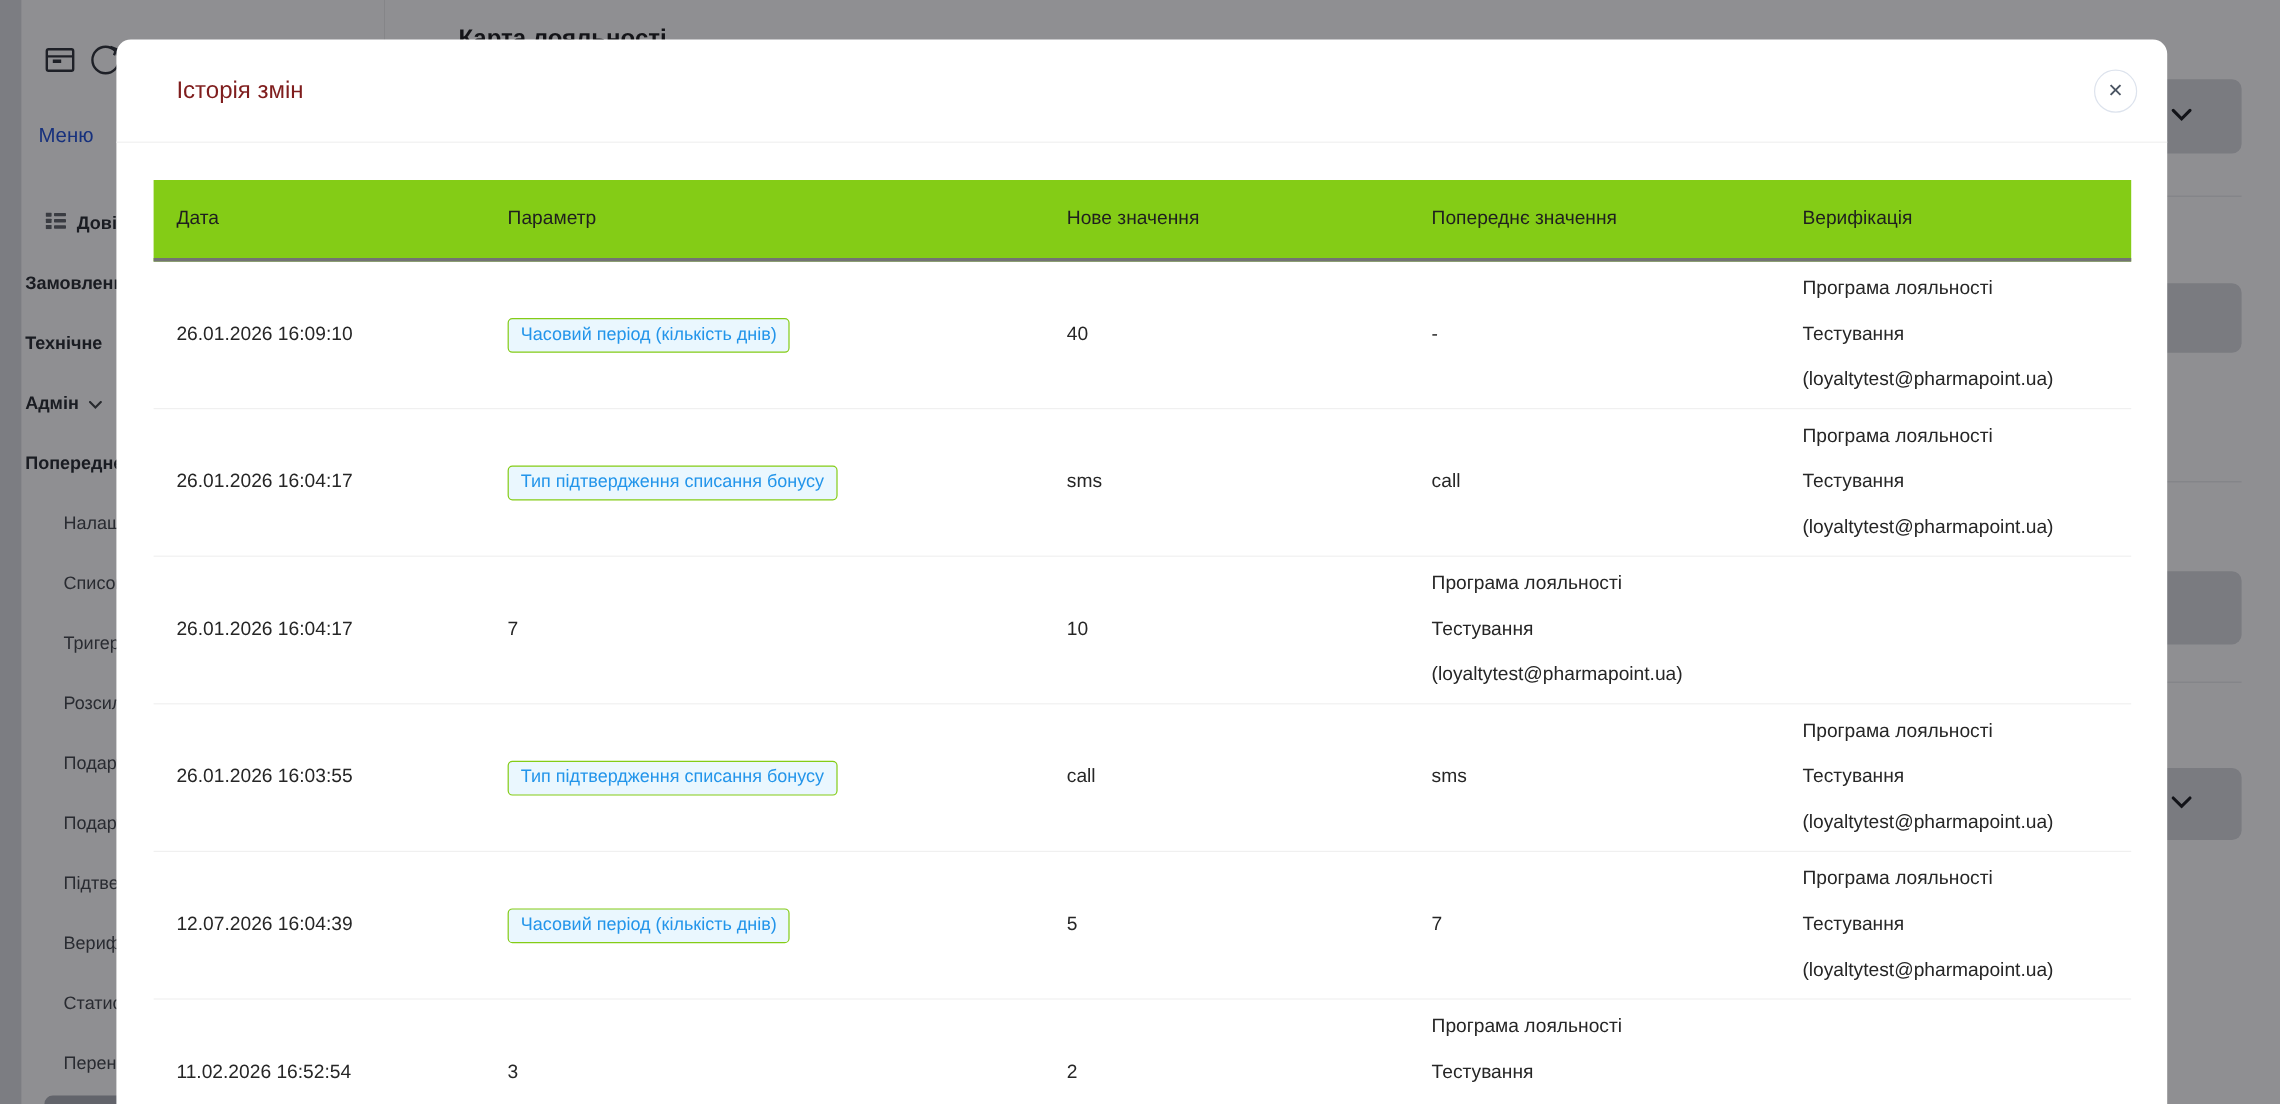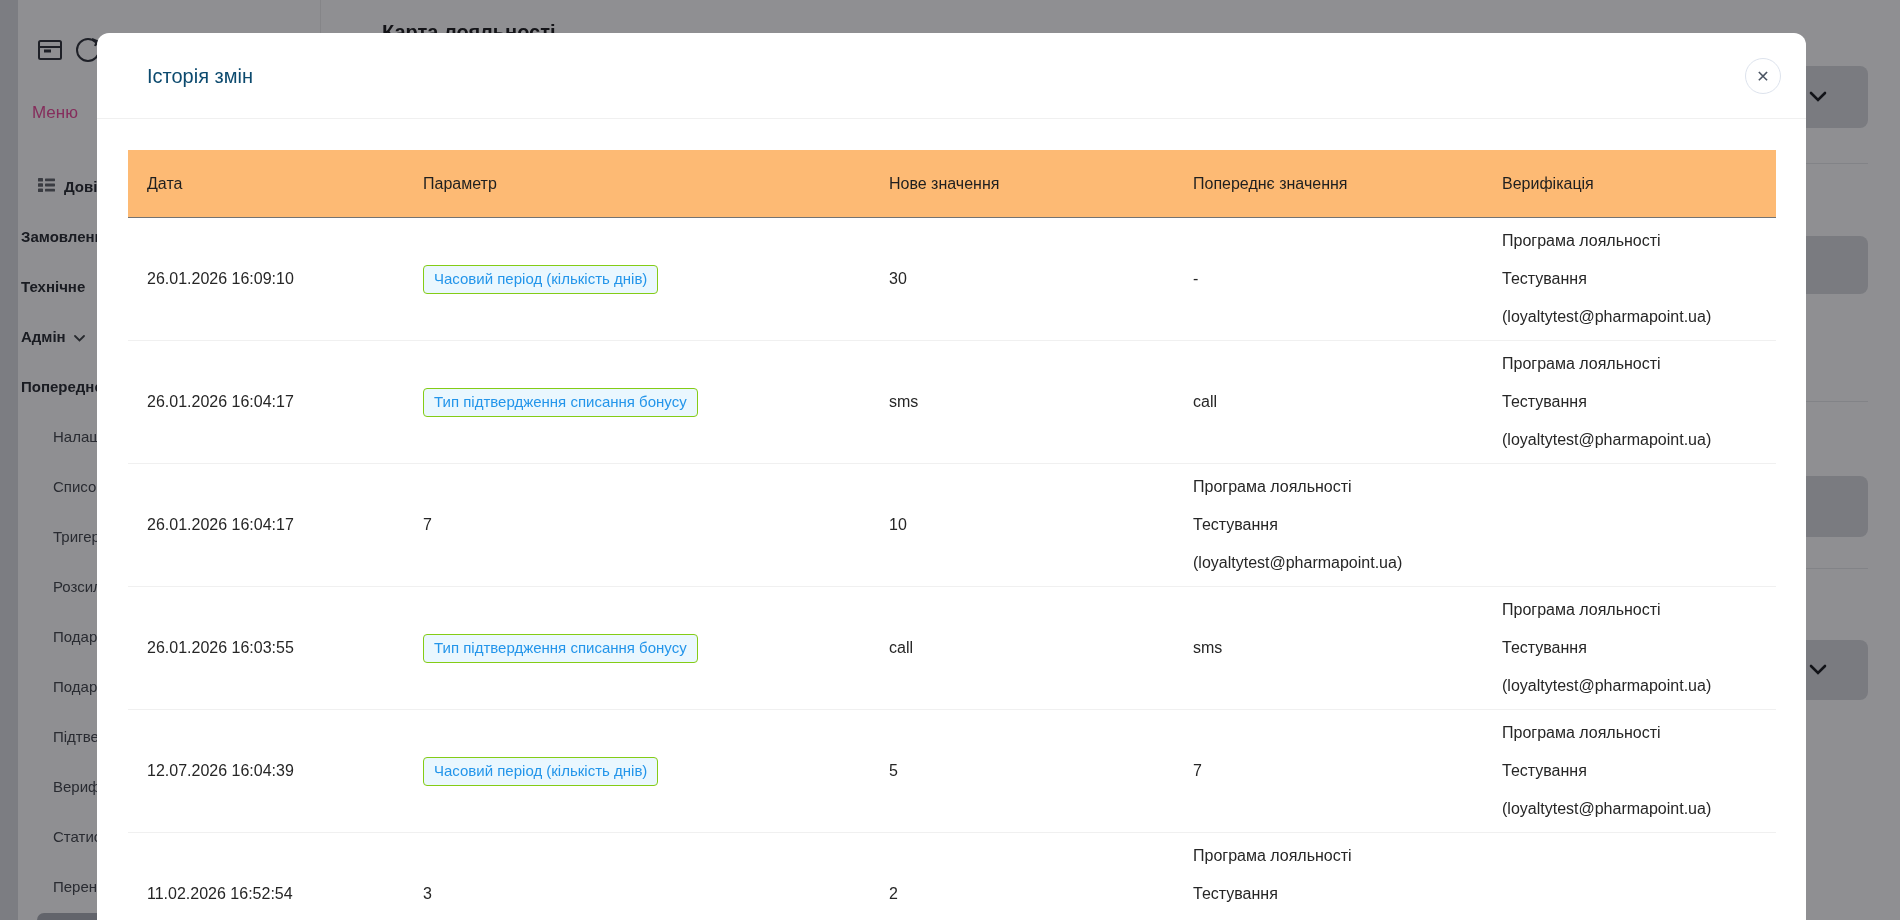--- a/index.html
+++ b/index.html
@@ -4,21 +4,21 @@
 <style>
   html,body{margin:0;padding:0;width:1900px;height:920px;overflow:hidden;
     font-family:"Liberation Sans","DejaVu Sans",sans-serif;background:#fff;}
   *{box-sizing:border-box;}
 
   
   .page{position:absolute;inset:0;background:#fff;}
   .left-rail{position:absolute;left:0;top:0;width:18px;height:100%;background:#dcdde0;}
   .sidebar{position:absolute;left:18px;top:0;width:303px;height:100%;background:#fff;border-right:1px solid #ececec;}
   .sidebar-icons{position:absolute;left:19px;top:37px;display:flex;gap:12px;align-items:center;}
-  .menu-title{position:absolute;left:14px;top:103px;font-size:17px;font-weight:500;color:#ec4899;}
+  .menu-title{position:absolute;left:14px;top:103px;font-size:17px;font-weight:500;color:#1d4ed8;}
   #side-nav{position:absolute;left:0;top:177px;right:0;display:flex;flex-direction:column;gap:30px;}
   .nav-item{height:20px;line-height:20px;font-size:15px;display:flex;align-items:center;white-space:nowrap;}
   .nav-item.top{padding-left:3px;font-weight:700;color:#22262c;}
   .nav-item.top.has-icon{padding-left:20px;}
   .nav-item .nav-ic{margin-right:9px;flex:0 0 auto;}
   .nav-item .chev{margin-left:8px;flex:0 0 auto;}
   .nav-item.sub{padding-left:35px;font-weight:400;color:#3f4349;}
   .sidebar-bottom-pill{position:absolute;left:19px;top:913px;width:78px;height:14px;border-radius:7px;background:#aaaeb5;}
 
   .content{position:absolute;left:321px;top:0;right:0;height:100%;background:#fff;}
@@ -31,29 +31,29 @@
   .wb4{top:640px;height:60px;}
   .widget-line{position:absolute;left:39px;right:32px;height:1px;background:#e7e8ea;}
   .wl1{top:163px;} .wl2{top:401px;} .wl3{top:568px;}
 
   
   .overlay{position:absolute;inset:0;background:rgba(16,18,23,0.47);z-index:10;}
   .modal{position:absolute;left:97px;top:33px;width:1709px;height:940px;background:#fff;
     border-radius:12px;z-index:20;}
   .modal-header{position:relative;height:86px;border-bottom:1px solid #f0f0f0;}
   .modal-title{position:absolute;left:50px;top:50%;transform:translateY(-50%);
-    font-size:20px;font-weight:500;color:#0c4a6e;}
+    font-size:20px;font-weight:500;color:#7f1d1d;}
   .close-btn{position:absolute;right:25px;top:25px;width:36px;height:36px;border-radius:50%;
     border:1px solid #dde3ed;background:#fff;color:#4b5563;font-size:16px;line-height:33px;
     text-align:center;padding:0;cursor:pointer;font-family:inherit;}
   .modal-body{padding:31px 30px 0 31px;}
 
   .thead,.tr{display:grid;grid-template-columns:276px 466px 304px 309px 1fr;
     align-items:center;padding:0 16px 0 19px;}
-  .thead{height:68px;background:#fdba74;border-bottom:1px solid #737373;}
+  .thead{height:68px;background:#84cc16;border-bottom:3px solid #737373;}
   .th{font-size:16px;font-weight:500;color:#1f1f1f;}
   .tr{height:123px;border-bottom:1px solid #f0f0f0;font-size:16px;color:#262626;}
   .badge{display:inline-block;padding:3px 10px 4px;border:1px solid #84cc16;background:#eaf7fe;
     color:#2395ea;border-radius:4px;font-size:15px;line-height:20px;white-space:nowrap;}
   .user-cell{white-space:pre-line;line-height:38px;}
 </style>
 </head>
 <body>
 
 <div class="page">
@@ -180,21 +180,21 @@
           <div class="th">Дата</div>
           <div class="th">Параметр</div>
           <div class="th">Нове значення</div>
           <div class="th">Попереднє значення</div>
           <div class="th">Верифікація</div>
         </div>
       <div id="tbody">
           <div class="tr">
             <div class="cell-date">26.01.2026 16:09:10</div>
             <div class="cell-param"><span class="badge">Часовий період (кількість днів)</span></div>
-            <div class="cell-new">30</div>
+            <div class="cell-new">40</div>
             <div class="cell-prev">-</div>
             <div class="user-cell">Програма лояльності
 Тестування
 (loyaltytest@pharmapoint.ua)</div>
           </div>
           <div class="tr">
             <div class="cell-date">26.01.2026 16:04:17</div>
             <div class="cell-param"><span class="badge">Тип підтвердження списання бонусу</span></div>
             <div class="cell-new">sms</div>
             <div class="cell-prev">call</div>

